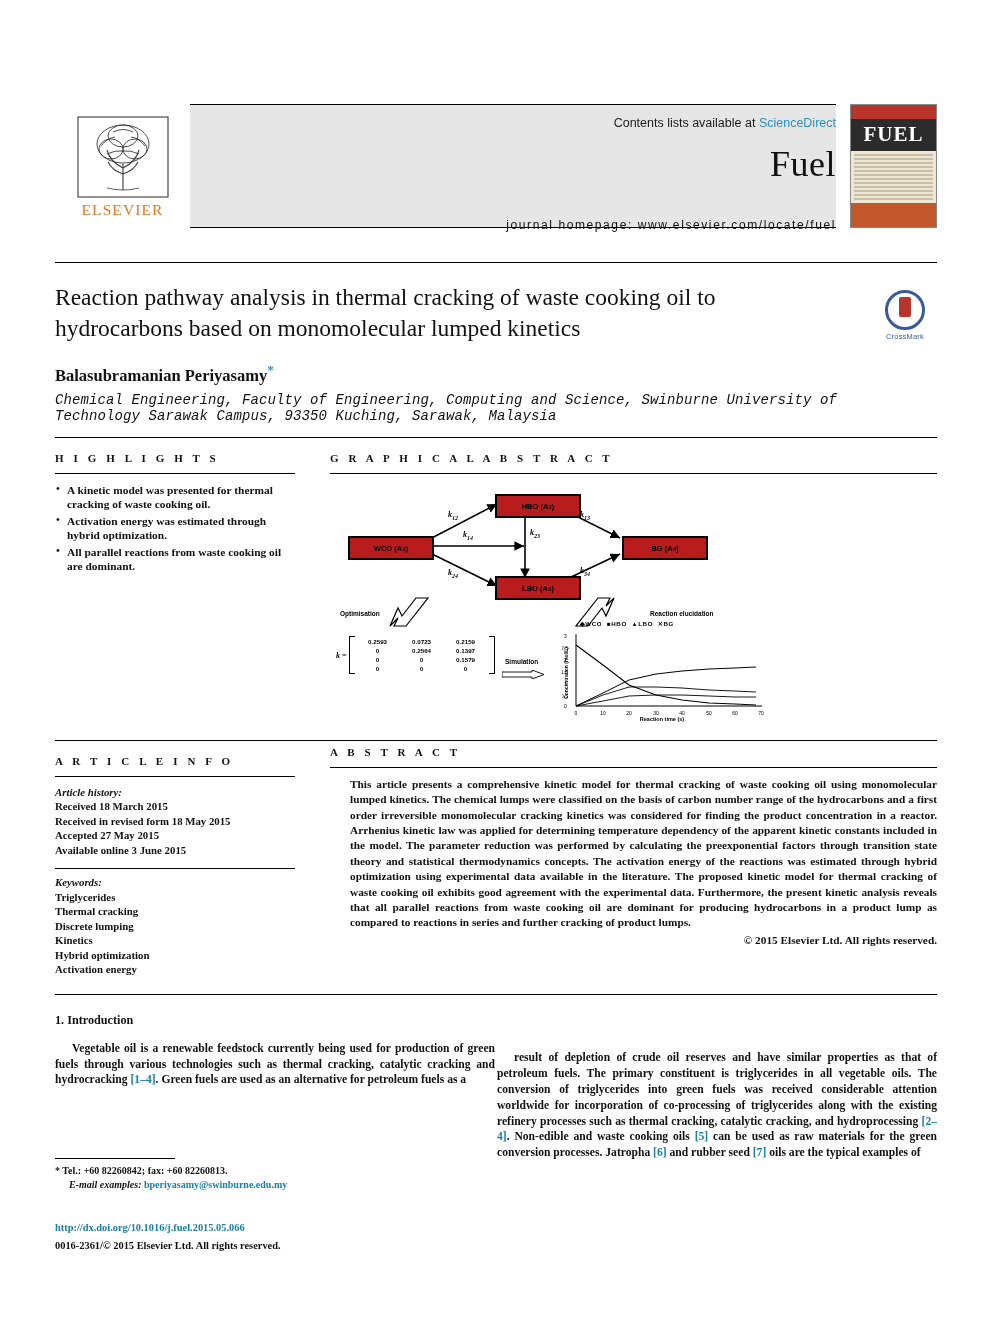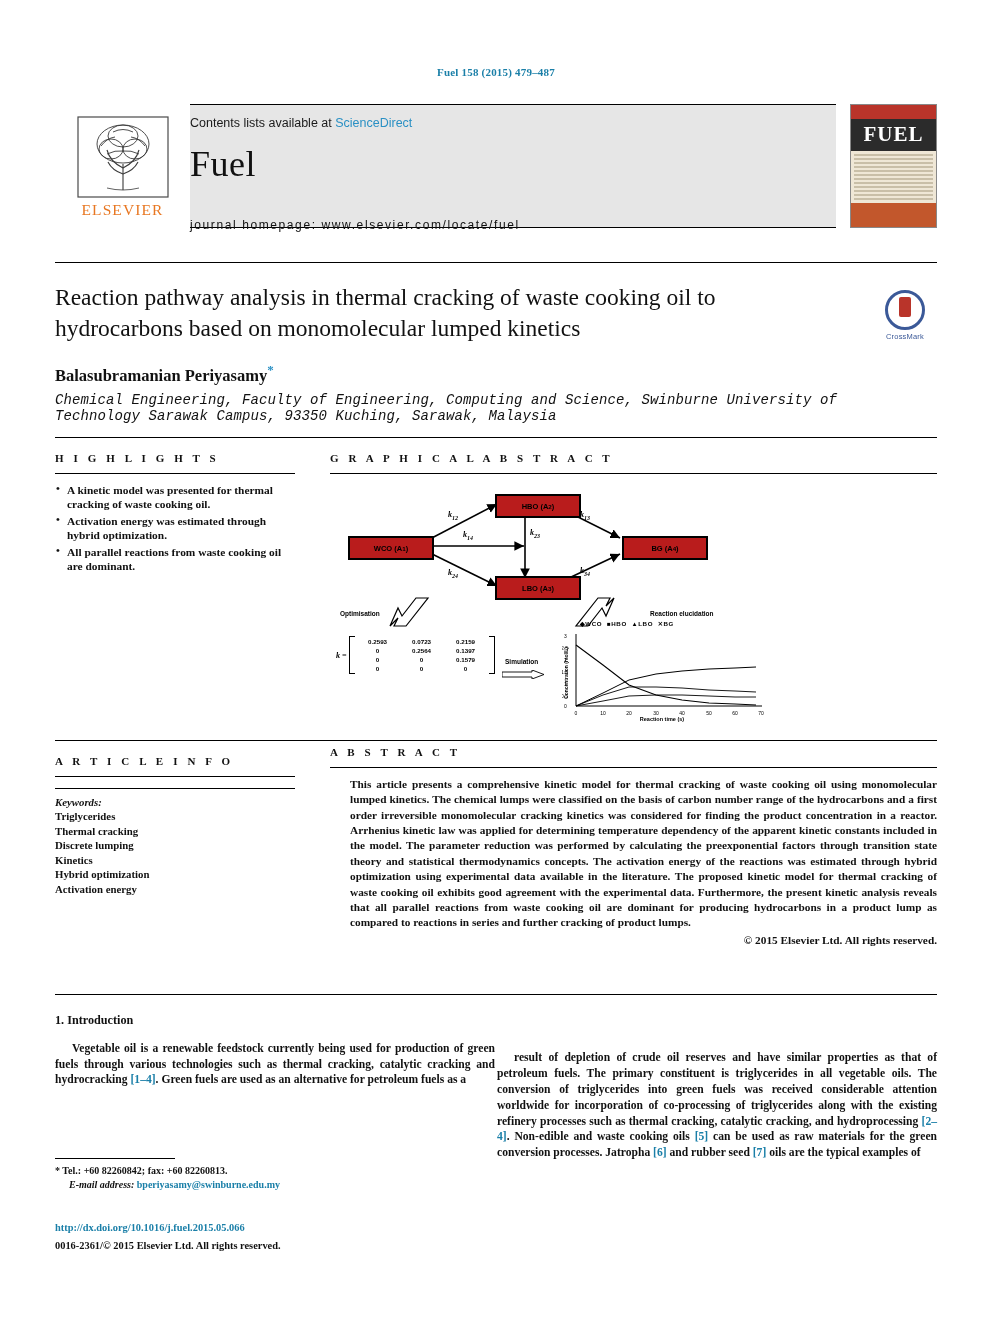--- a/index.html
+++ b/index.html
@@ -41,21 +41,21 @@
     font-family:"Liberation Serif", serif;
     font-size:15.5px; letter-spacing:1.1px;
     color:#e87722; margin-top:3px; font-weight:normal;
   }
   .center-band {
     flex:1 1 auto;
     background:#e6e6e6;
     border-top:1px solid #000;
     border-bottom:1px solid #000;
     display:flex; flex-direction:column;
-    align-items:flex-start; justify-content:flex-start;
+    align-items:flex-end; justify-content:flex-start;
     padding-top:11px;
   }
   .contents-line { font-family:"Liberation Sans", sans-serif; font-size:12.5px; color:#1a1a1a; }
   .contents-line .sd { color:#2a90c4; }
   .journal-name {
     font-family:"Liberation Serif", serif;
     font-size:36px; margin-top:13px; color:#111; letter-spacing:.5px;
   }
   .homepage {
     font-family:"Liberation Sans", sans-serif;
@@ -230,21 +230,20 @@
     position:absolute; left:55px; top:1240px;
     font-family:"Liberation Serif", serif; font-weight:bold;
     font-size:10.4px; color:#111;
   }
 </style>
 </head>
 <body>
 
 <div class="page">
 
-  <div class="runhead">Fuel 158 (2015) 479–487</div>
 
   <div class="masthead">
 
     <div class="elsevier-logo">
       <svg class="tree-svg" width="92" height="82" viewBox="0 0 92 82">
         <rect x="1" y="1" width="90" height="80" fill="#ffffff" stroke="#4a4a4a" stroke-width="1.2"></rect>
         <g stroke="#3a3a3a" stroke-width="1.1" fill="none">
           <path d="M46 74 L46 48"></path>
           <path d="M46 52 C38 48 32 42 30 34"></path>
           <path d="M46 52 C54 48 60 42 62 34"></path>
@@ -450,20 +449,27 @@
         <text x="-45" y="6" transform="rotate(-90)" font-family="Liberation Sans, sans-serif" font-size="5" font-weight="bold" text-anchor="middle">Concentration (mol/L)</text>
       </svg>
     </div>
   </div>
 
   <div class="hr-full" style="top:740px"></div>
 
   <div class="col-left" style="top:755px">
     <div class="sec-head">A R T I C L E   I N F O</div>
     <div class="ai-rule"></div>
+    <div class="ai-block">
+      <div class="it">Article history:</div>
+      <div>Received 18 March 2015</div>
+      <div>Received in revised form 18 May 2015</div>
+      <div>Accepted 27 May 2015</div>
+      <div>Available online 3 June 2015</div>
+    </div>
     <div class="kw-rule"></div>
     <div class="ai-block" style="margin-top:6px">
       <div class="it">Keywords:</div>
       <div>Triglycerides</div>
       <div>Thermal cracking</div>
       <div>Discrete lumping</div>
       <div>Kinetics</div>
       <div>Hybrid optimization</div>
       <div>Activation energy</div>
     </div>
@@ -487,21 +493,21 @@
     <p><span>result of depletion of crude oil reserves and have similar properties as that of petroleum fuels. The primary constituent is triglycerides in all vegetable oils. The conversion of triglycerides into green fuels was received considerable attention worldwide for incorporation of co-processing of triglycerides along with the existing refinery processes such as thermal cracking, catalytic cracking, and hydroprocessing </span><span class="ref">[2–4]</span><span>. Non-edible and waste cooking oils </span><span class="ref">[5]</span><span> can be used as raw materials for the green conversion processes. Jatropha </span><span class="ref">[6]</span><span> and rubber seed </span><span class="ref">[7]</span><span> oils are the typical examples of</span></p>
   </div>
 
   <div class="foot-rule"></div>
   <div class="footnote">
     <div>
       <span>*</span>
       <span>Tel.: +60 82260842; fax: +60 82260813.</span>
     </div>
     <div style="padding-left:14px">
-      <span class="lbl">E-mail address:</span>
+      <span class="lbl">E-mail examples:</span>
       <span class="link">bperiyasamy@swinburne.edu.my</span>
     </div>
   </div>
 
   <div class="doi">http://dx.doi.org/10.1016/j.fuel.2015.05.066</div>
   <div class="issn">0016-2361/© 2015 Elsevier Ltd. All rights reserved.</div>
 
 </div>
 
 </body></html>

